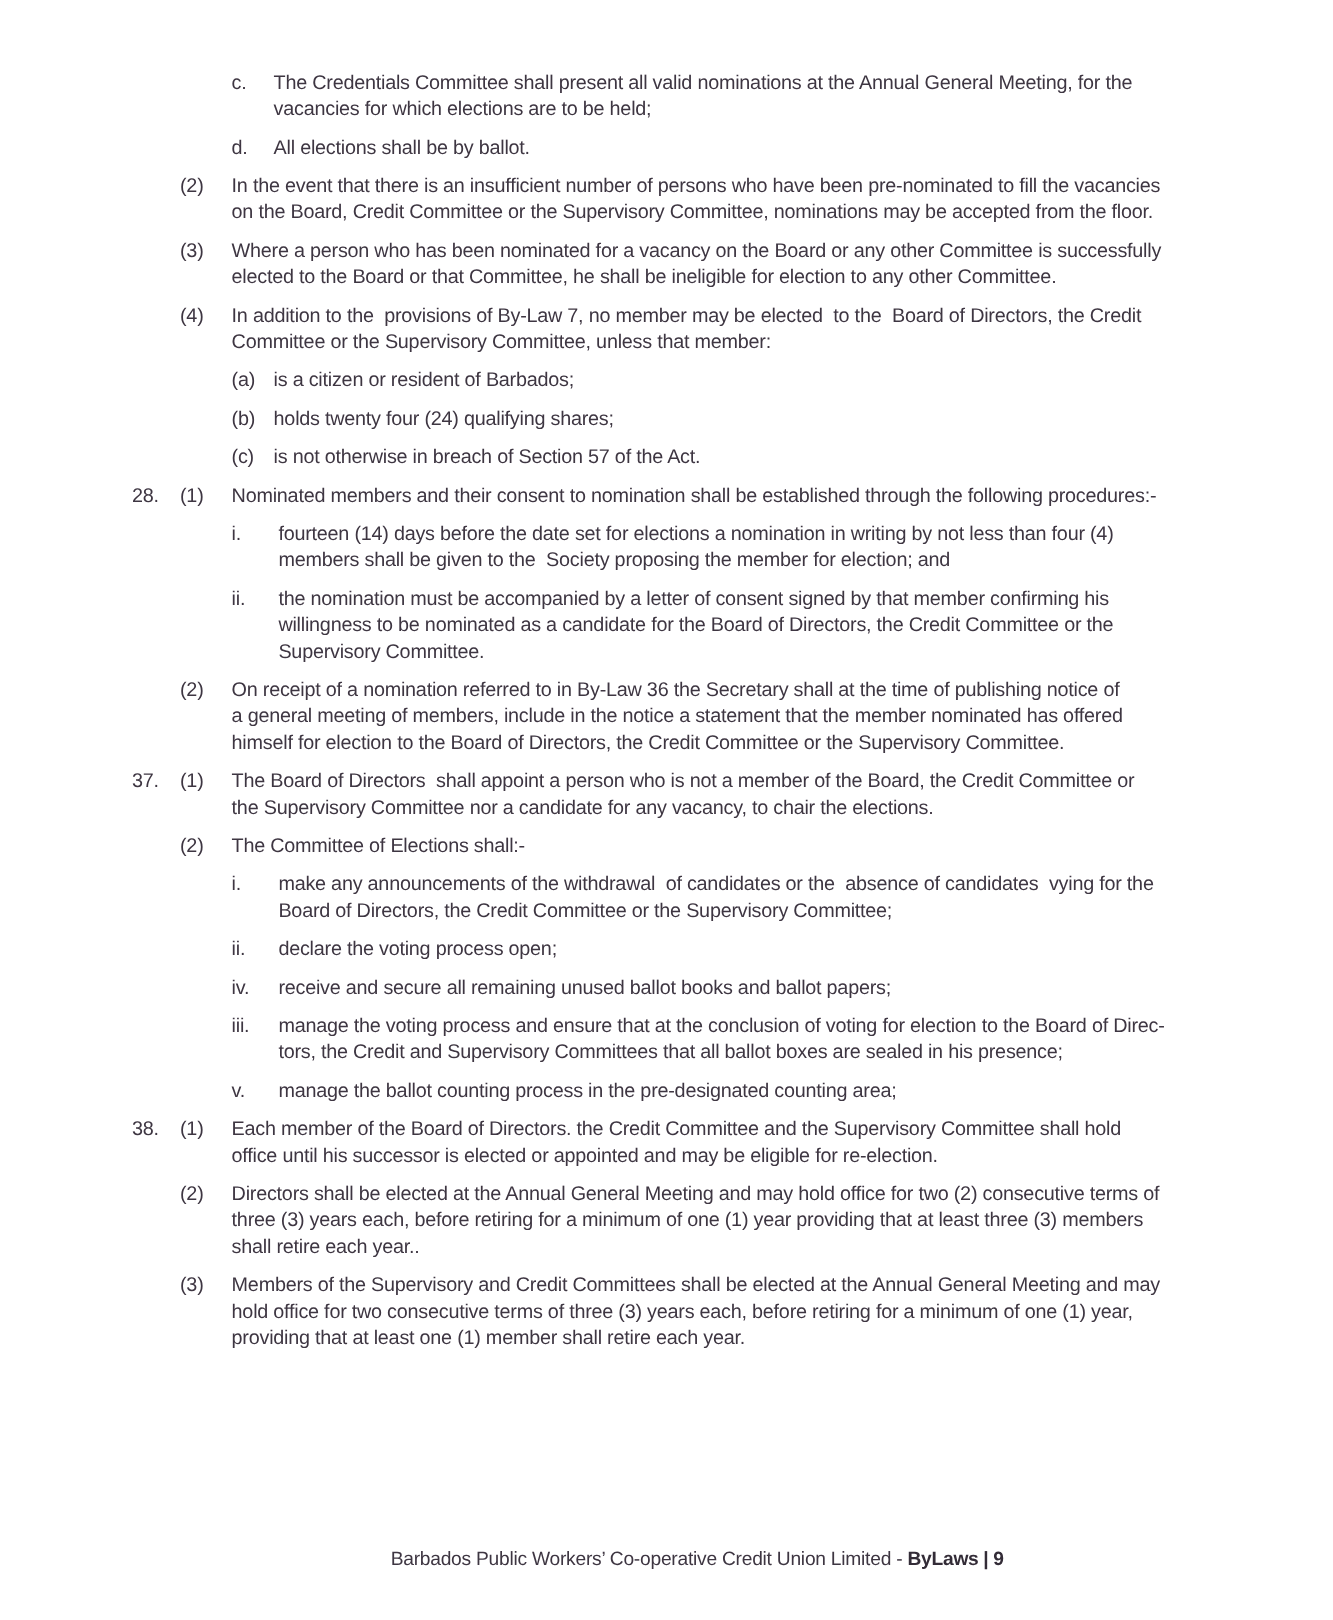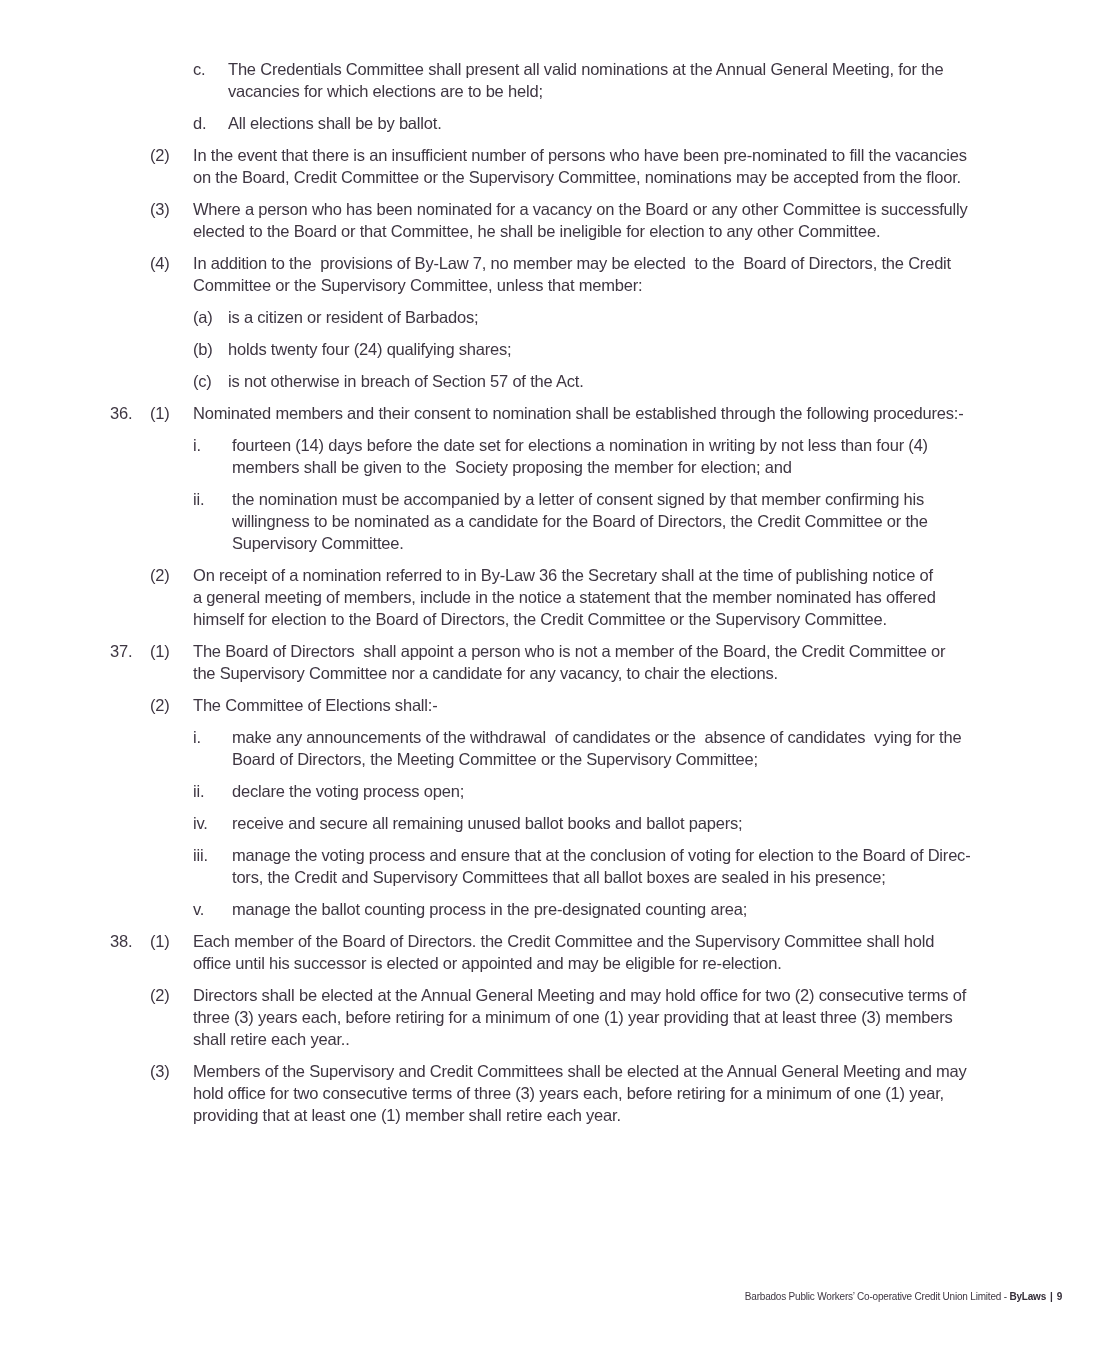--- a/index.html
+++ b/index.html
@@ -43,23 +43,23 @@
     margin-bottom:10px;
     font-size:19px;
     font-weight:bold;
     color:#2d2730;
     letter-spacing:-0.2px;
   }
   .footer{
     position:absolute;
     top:1291px;
     left:110px;
-    right:49px;
-    text-align:right;
-    font-size:10px;
+    right:59px;
+    text-align:center;
+    font-size:16px;
     letter-spacing:-0.2px;
     color:#3e3642;
   }
   .footer .b{font-weight:bold;color:#332c37;}
   .footer .sep{font-weight:bold;padding:0 4px;}
 </style>
 </head>
 <body>
 
 <div class="content">
@@ -102,21 +102,21 @@
     <span class="lbl-letter">(b)</span>
     <div class="txt">holds twenty four (24) qualifying shares;</div>
   </div>
 
   <div class="block t-letter">
     <span class="lbl-letter">(c)</span>
     <div class="txt">is not otherwise in breach of Section 57 of the Act.</div>
   </div>
 
   <div class="block t-main mt6">
-    <span class="num">36.</span>
+    <span class="num">28.</span>
     <span class="sub">(1)</span>
     <div class="txt">Nominated members and their consent to nomination shall be established through the following procedures:-</div>
   </div>
 
   <div class="block t-roman mt2">
     <span class="lbl-roman">i.</span>
     <div class="txt">fourteen (14) days before the date set for elections a nomination in writing by not less than four (4)
 members shall be given to the  Society proposing the member for election; and</div>
   </div>
 
@@ -142,21 +142,21 @@
   </div>
 
   <div class="block t-paren mt2">
     <span class="sub">(2)</span>
     <div class="txt">The Committee of Elections shall:-</div>
   </div>
 
   <div class="block t-roman mt2">
     <span class="lbl-roman">i.</span>
     <div class="txt">make any announcements of the withdrawal  of candidates or the  absence of candidates  vying for the
-Board of Directors, the Meeting Committee or the Supervisory Committee;</div>
+Board of Directors, the Credit Committee or the Supervisory Committee;</div>
   </div>
 
   <div class="block t-roman">
     <span class="lbl-roman">ii.</span>
     <div class="txt">declare the voting process open;</div>
   </div>
 
   <div class="block t-roman">
     <span class="lbl-roman">iv.</span>
     <div class="txt">receive and secure all remaining unused ballot books and ballot papers;</div>

